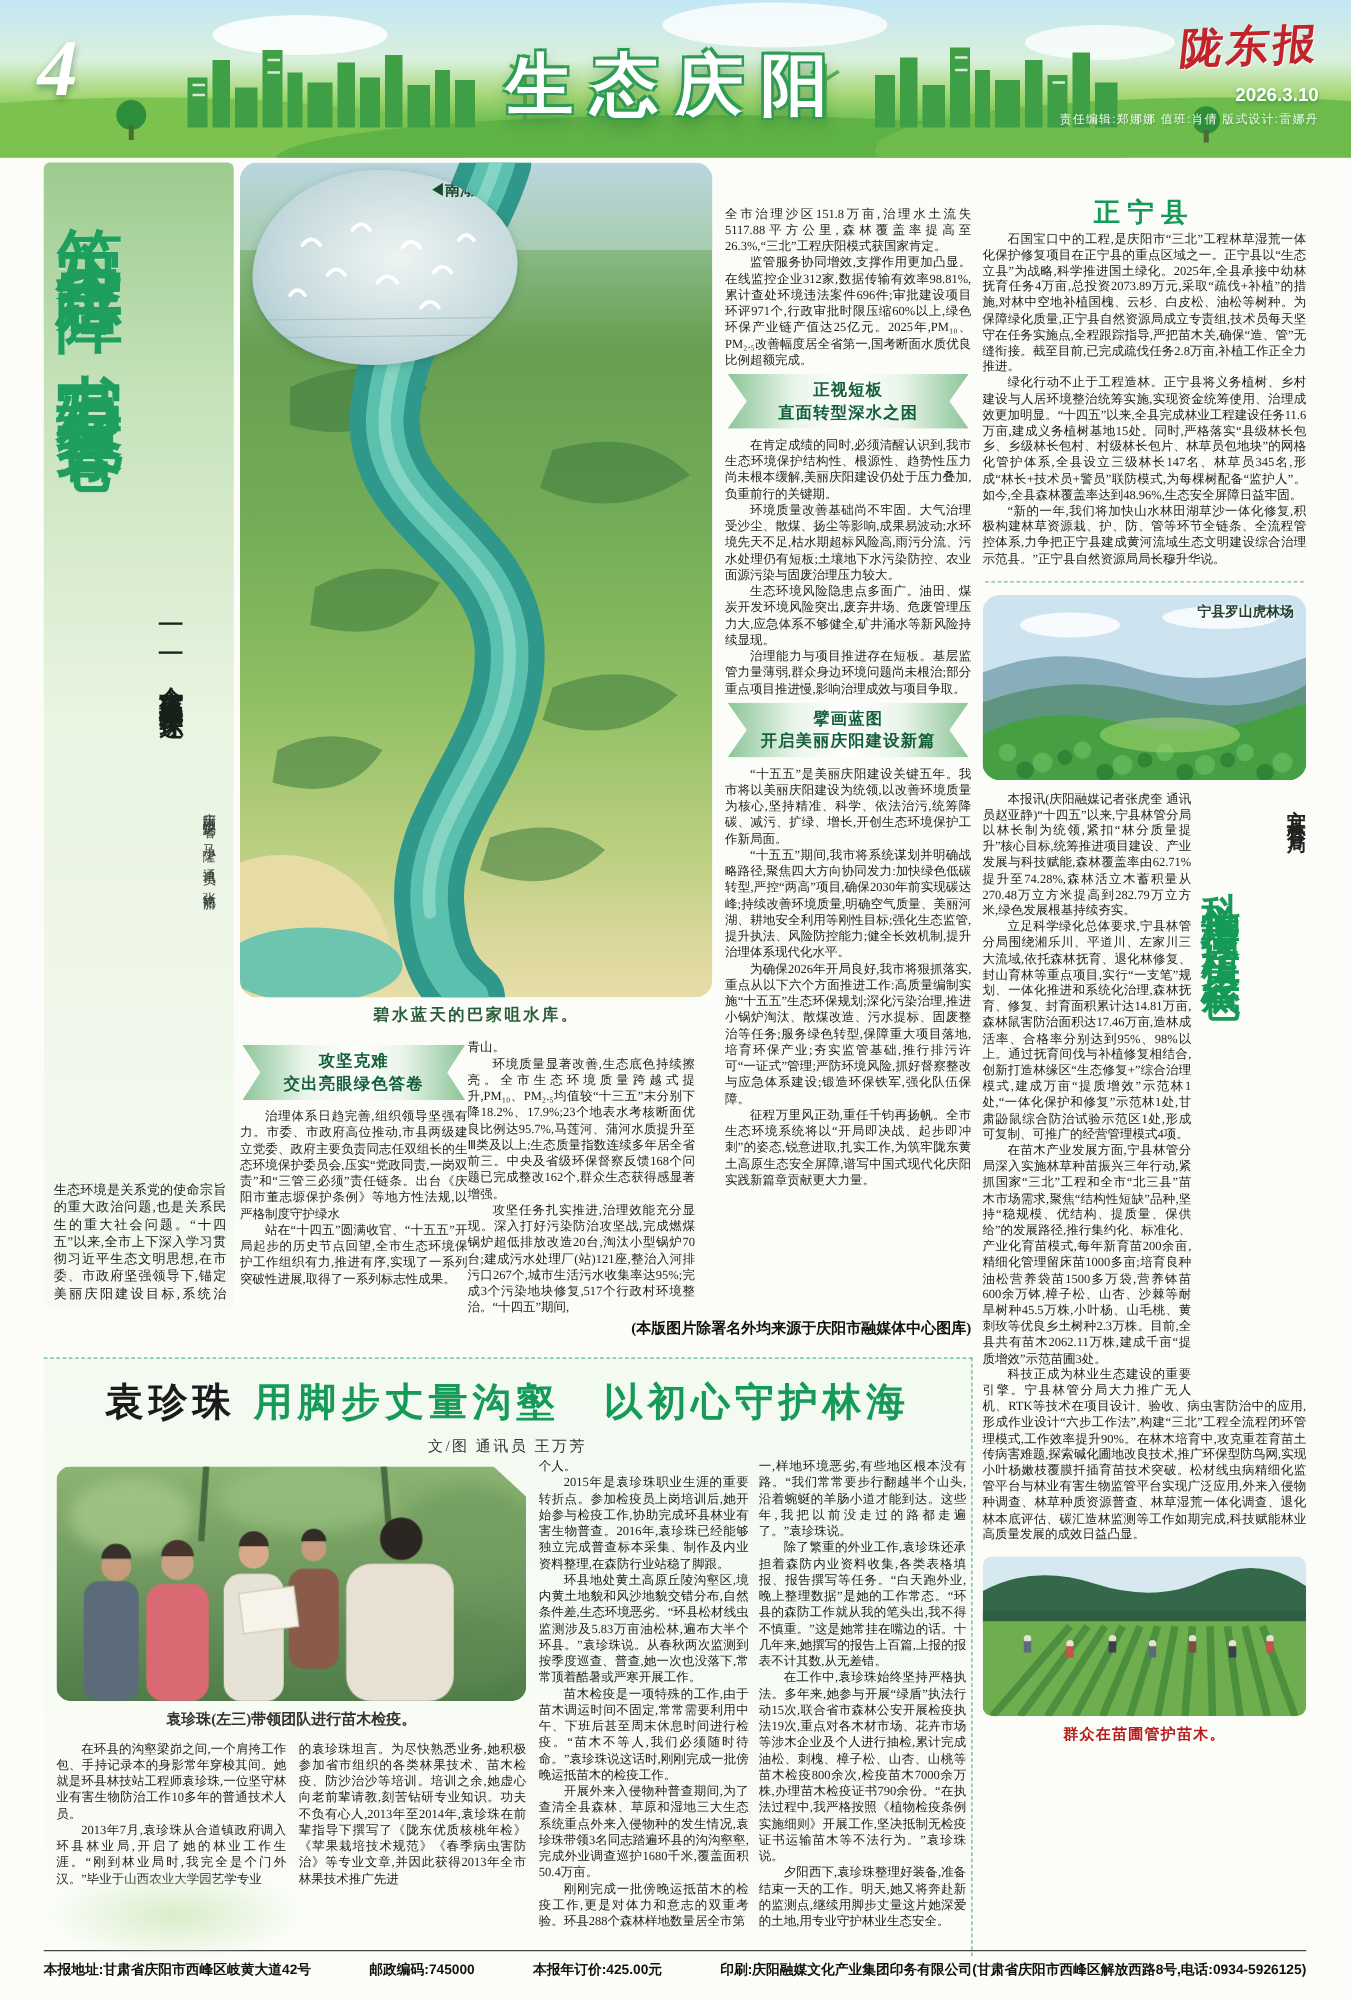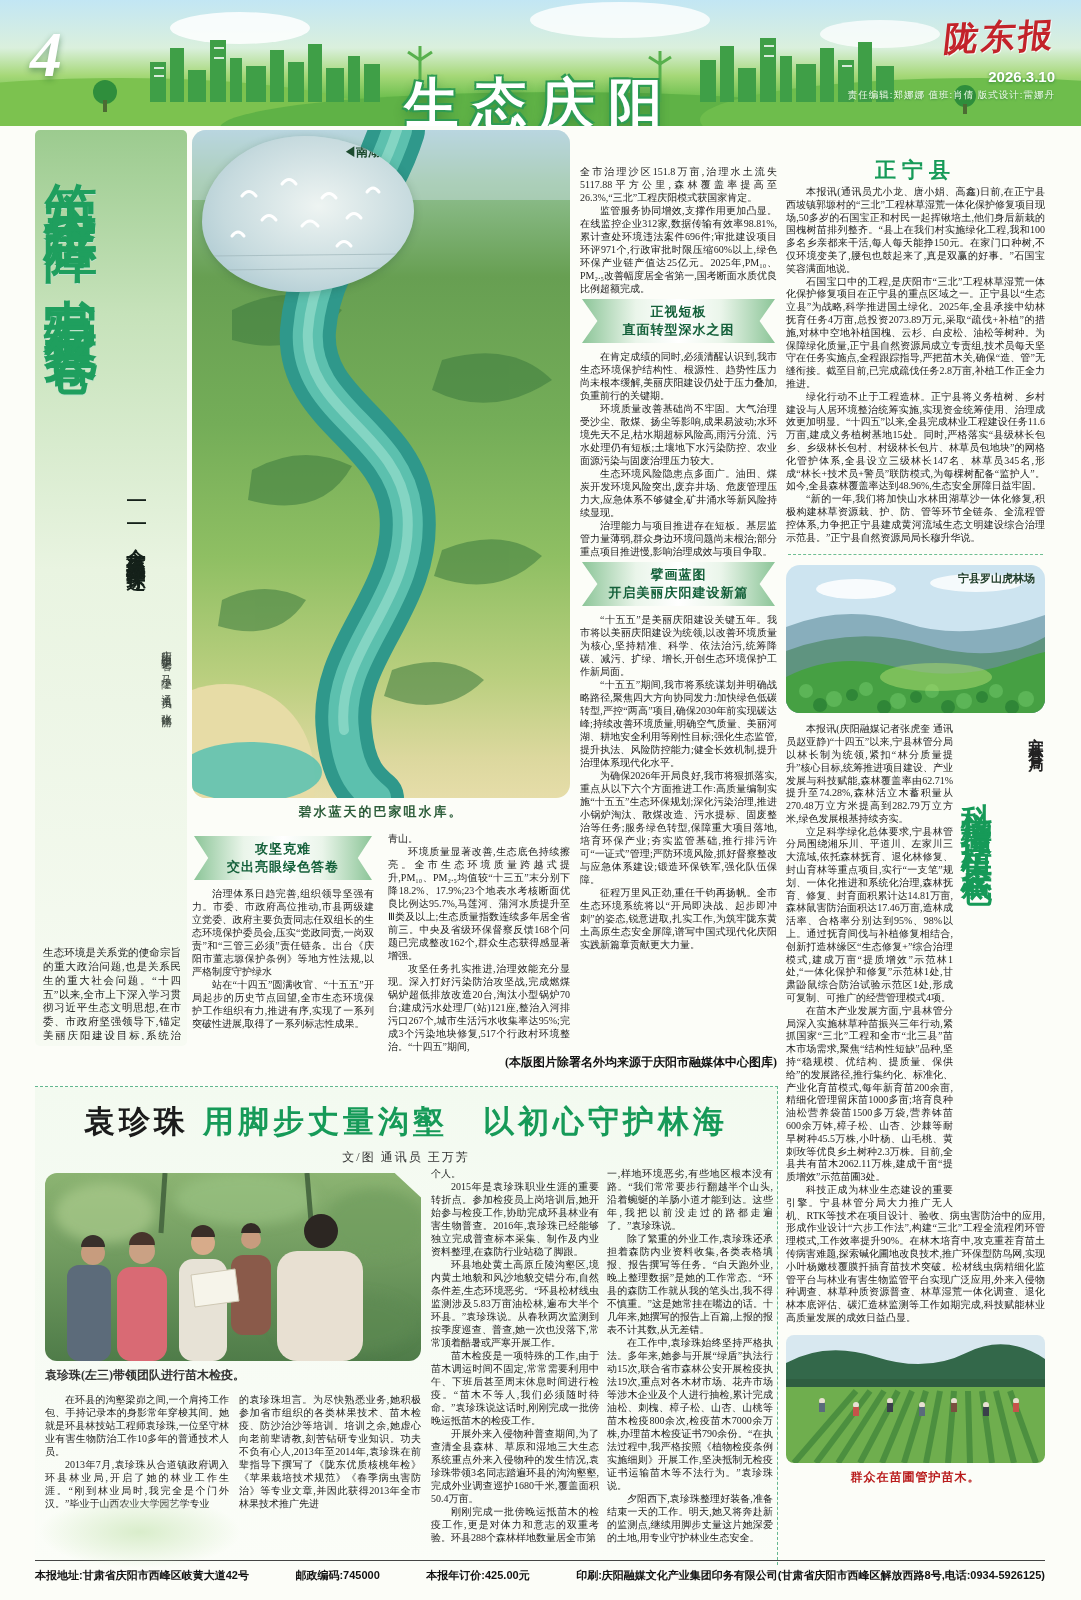--- a/index.html
+++ b/index.html
@@ -9,21 +9,21 @@
         background:radial-gradient(closest-side,#d9edcb,rgba(255,255,255,0) 72%);pointer-events:none;}
 
   
   .header{position:absolute;left:0;top:0;width:1081px;height:126px;overflow:hidden;
           background:linear-gradient(180deg,#c2e6f4 0%,#daf0dd 38%,#a6d878 60%,#67bc49 80%,#48a93c 100%);}
   .hdr-svg{position:absolute;left:0;top:0;}
   .page-num{position:absolute;left:30px;top:18px;font:italic 900 64px "Liberation Serif",serif;
             color:#fff;text-shadow:0 3px 6px rgba(10,80,30,.45);}
   .sec-title{position:absolute;left:0;right:0;top:32px;text-align:center;
              font:900 54px "Liberation Sans",sans-serif;color:#fff;letter-spacing:14px;
-             text-shadow:2px 2px 0 #2e9c52,-2px 2px 0 #2e9c52,2px -2px 0 #2e9c52,-2px -2px 0 #2e9c52,0 6px 12px rgba(15,80,35,.45);margin-top:36px;}
+             text-shadow:2px 2px 0 #2e9c52,-2px 2px 0 #2e9c52,2px -2px 0 #2e9c52,-2px -2px 0 #2e9c52,0 6px 12px rgba(15,80,35,.45);}
   .masthead{position:absolute;right:26px;top:16px;text-align:right;}
   .logo{font:900 34px "DejaVu Serif",serif;color:#c3232a;letter-spacing:3px;
         transform:skewX(-8deg) rotate(-2deg);text-shadow:1px 1px 0 rgba(255,255,255,.8);}
   .edition-date{margin-top:6px;font:700 15px "Liberation Sans",sans-serif;color:#fff;text-shadow:0 1px 3px #3c8c3c;}
   .staff{margin-top:4px;font:400 9.5px "Liberation Sans",sans-serif;color:#f2fdee;text-shadow:0 1px 2px #3c8c3c;letter-spacing:1px;}
 
   
   .dense{font-size:10px;line-height:1.3;color:#1c1c1c;text-align:justify;}
   .p{text-indent:2em;margin:0;}
   .p.noind{text-indent:0;}
@@ -43,21 +43,21 @@
 
   
   .photo1{position:absolute;left:192px;top:130px;width:378px;height:668px;border-radius:14px;overflow:hidden;}
   .inset{position:absolute;left:10px;top:6px;width:212px;height:156px;
          border-radius:48% 52% 55% 45% / 55% 48% 52% 45%;overflow:hidden;
          background:radial-gradient(ellipse at 55% 45%,#eef4f2,#c6dade 58%,#9fc0ca);
          box-shadow:0 2px 8px rgba(30,70,50,.25);}
   .inset-label{position:absolute;right:10px;top:8px;font:700 12px "Liberation Serif",serif;color:#1c4a2e;}
   .caption1{position:absolute;left:192px;top:803px;width:378px;text-align:center;
             font:700 13px "Liberation Serif",serif;color:#2c5d3a;letter-spacing:2px;}
-  .midcols{position:absolute;left:192px;top:832px;width:378px;height:221px;display:flex;gap:14px;}
+  .midcols{position:absolute;left:192px;top:832px;width:378px;height:221px;display:flex;}
   .midcol{width:182px;height:221px;overflow:hidden;}
   .col3{position:absolute;left:580px;top:130px;width:197px;height:922px;overflow:hidden;margin-top:35px;}
   .badge{height:44px;margin:4px 2px 7px;display:flex;flex-direction:column;align-items:center;justify-content:center;
          background:linear-gradient(90deg,#8cc598,#eaf5ea 28%,#ffffff 50%,#eaf5ea 72%,#8cc598);
          clip-path:polygon(0 0,100% 0,92% 50%,100% 100%,0 100%,8% 50%);}
   .badge b{font:700 13px/1.4 "Liberation Sans",sans-serif;color:#14603a;letter-spacing:1px;}
   .source-note{position:absolute;left:300px;top:1054px;width:477px;text-align:right;
                font:700 12px "Liberation Serif",serif;color:#111;}
 
   
@@ -82,21 +82,21 @@
                 border-top:1.6px dashed #62b78f;border-right:1.6px dashed #62b78f;
                 background:linear-gradient(180deg,#f3faf0,#fbfdf8);}
   .y-head{position:absolute;left:0;top:14px;width:100%;text-align:center;
           font:900 31px "Liberation Sans",sans-serif;letter-spacing:4px;}
   .y-name{color:#1b1b1b;margin-right:14px;}
   .y-title{color:#169a58;}
   .y-by{position:absolute;left:0;top:62px;width:100%;text-align:center;
         font:400 12px "Liberation Serif",serif;color:#333;letter-spacing:2px;}
   .photo4{position:absolute;left:10px;top:86px;width:376px;height:188px;border-radius:12px;
           overflow:hidden;clip-path:polygon(0 0,93% 0,100% 13%,100% 100%,0 100%);}
-  .y-cap{position:absolute;left:10px;top:280px;width:376px;text-align:left;
+  .y-cap{position:absolute;left:10px;top:280px;width:376px;text-align:center;
          font:700 12px "Liberation Serif",serif;color:#333;}
   .ycolA{position:absolute;left:10px;top:306px;width:184px;height:168px;overflow:hidden;}
   .ycolB{position:absolute;left:204px;top:306px;width:182px;height:168px;overflow:hidden;}
   .ycolC{position:absolute;left:396px;top:80px;width:168px;height:396px;overflow:hidden;}
   .ycolD{position:absolute;left:572px;top:80px;width:166px;height:396px;overflow:hidden;}
 
   
   .footer-line{position:absolute;left:35px;top:1560px;width:1010px;border-top:1.3px solid #444;}
   .footer-row{position:absolute;left:35px;top:1568px;width:1010px;display:flex;justify-content:space-between;
               font:600 11px "Liberation Sans",sans-serif;color:#111;}
@@ -268,21 +268,20 @@
     <p class="p">为确保2026年开局良好,我市将狠抓落实,重点从以下六个方面推进工作:高质量编制实施“十五五”生态环保规划;深化污染治理,推进小锅炉淘汰、散煤改造、污水提标、固废整治等任务;服务绿色转型,保障重大项目落地,培育环保产业;夯实监管基础,推行排污许可“一证式”管理;严防环境风险,抓好督察整改与应急体系建设;锻造环保铁军,强化队伍保障。</p>
     <p class="p">征程万里风正劲,重任千钧再扬帆。全市生态环境系统将以“开局即决战、起步即冲刺”的姿态,锐意进取,扎实工作,为筑牢陇东黄土高原生态安全屏障,谱写中国式现代化庆阳实践新篇章贡献更大力量。</p>
   </div>
 
   <div class="source-note">(本版图片除署名外均来源于庆阳市融媒体中心图库)</div>
 
   <div class="right-col">
 
     <div class="zn-kicker">正宁县</div>
     <div class="rc-body">
-      <p class="p">本报讯(通讯员尤小龙、唐小娟、高鑫)日前,在正宁县西坡镇郭塬村的“三北”工程林草湿荒一体化保护修复项目现场,50多岁的石国宝正和村民一起挥锹培土,他们身后新栽的国槐树苗排列整齐。“县上在我们村实施绿化工程,我和100多名乡亲都来干活,每人每天能挣150元。在家门口种树,不仅环境变美了,腰包也鼓起来了,真是双赢的好事。”石国宝笑容满面地说。</p>
       <p class="p">石国宝口中的工程,是庆阳市“三北”工程林草湿荒一体化保护修复项目在正宁县的重点区域之一。正宁县以“生态立县”为战略,科学推进国土绿化。2025年,全县承接中幼林抚育任务4万亩,总投资2073.89万元,采取“疏伐+补植”的措施,对林中空地补植国槐、云杉、白皮松、油松等树种。为保障绿化质量,正宁县自然资源局成立专责组,技术员每天坚守在任务实施点,全程跟踪指导,严把苗木关,确保“造、管”无缝衔接。截至目前,已完成疏伐任务2.8万亩,补植工作正全力推进。</p>
       <p class="p">绿化行动不止于工程造林。正宁县将义务植树、乡村建设与人居环境整治统筹实施,实现资金统筹使用、治理成效更加明显。“十四五”以来,全县完成林业工程建设任务11.6万亩,建成义务植树基地15处。同时,严格落实“县级林长包乡、乡级林长包村、村级林长包片、林草员包地块”的网格化管护体系,全县设立三级林长147名、林草员345名,形成“林长+技术员+警员”联防模式,为每棵树配备“监护人”。如今,全县森林覆盖率达到48.96%,生态安全屏障日益牢固。</p>
       <p class="p">“新的一年,我们将加快山水林田湖草沙一体化修复,积极构建林草资源栽、护、防、管等环节全链条、全流程管控体系,力争把正宁县建成黄河流域生态文明建设综合治理示范县。”正宁县自然资源局局长穆升华说。</p>
     </div>
 
     <hr class="dash">
 
     <div class="photo2-wrap">
       <svg width="259" height="148" viewBox="0 0 259 148">
         <rect width="259" height="148" fill="#cde4f0"></rect>

